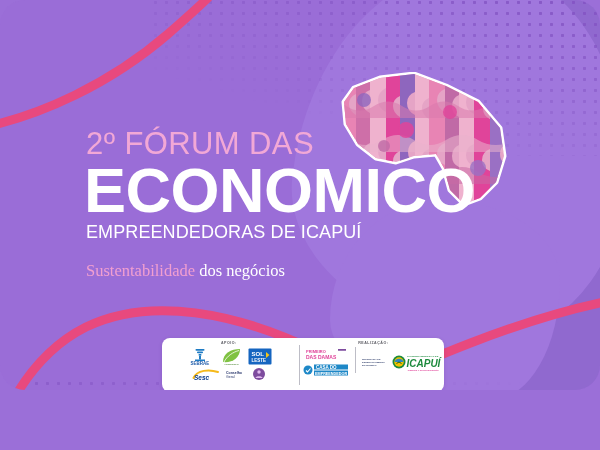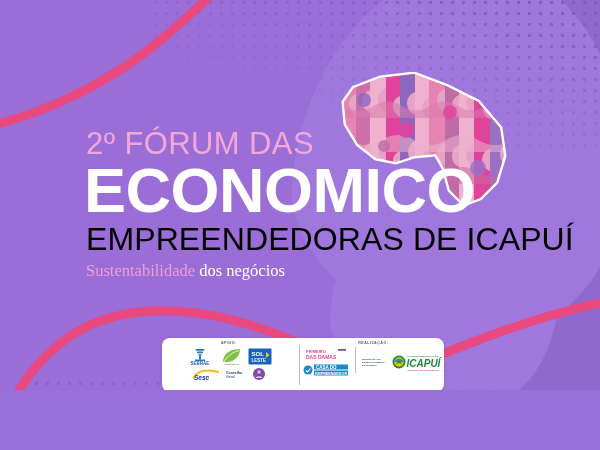--- a/index.html
+++ b/index.html
@@ -5,20 +5,21 @@
 <style>
   html,body{margin:0;padding:0;}
   body{
     width:600px;height:450px;overflow:hidden;
     font-family:"Liberation Sans", sans-serif;
     background:#9B6FD8;
   }
   #poster{
     position:relative;width:600px;height:390px;overflow:hidden;
     background:#9B6FD8;
+    border-radius:25px;
   }
 
   
   .bg-base{position:absolute;inset:0;background:#9a6dd7;}
   .bg-right-band{
     position:absolute;right:0;top:0;width:150px;height:450px;
     background:#9069cf;
   }
   .bg-silhouette{
     position:absolute;left:296px;top:-34px;width:330px;height:370px;
@@ -64,21 +65,21 @@
   }
   .t-forum{
     font-size:31px;letter-spacing:.4px;font-weight:400;color:#F2A8D6;
     margin:0 0 1px 2px;white-space:nowrap;
   }
   .t-mulheres{
     font-size:63px;font-weight:700;color:#ffffff;letter-spacing:-.5px;
     margin:0;white-space:nowrap;line-height:.96;
   }
   .t-empre{
-    font-size:32px;font-weight:400;color:#000000;letter-spacing:.1px;
+    font-size:18px;font-weight:400;color:#ffffff;letter-spacing:.1px;
     margin:3px 0 0 2px;white-space:nowrap;
   }
   .sub{
     position:absolute;left:86px;top:259px;width:380px;
     font-size:16.5px;line-height:1.42;color:#ffffff;font-weight:400;font-family:Liberation Serif, serif;
   }
   .sub .hl{color:#F29FD0;}
 
   
   .logocard{

